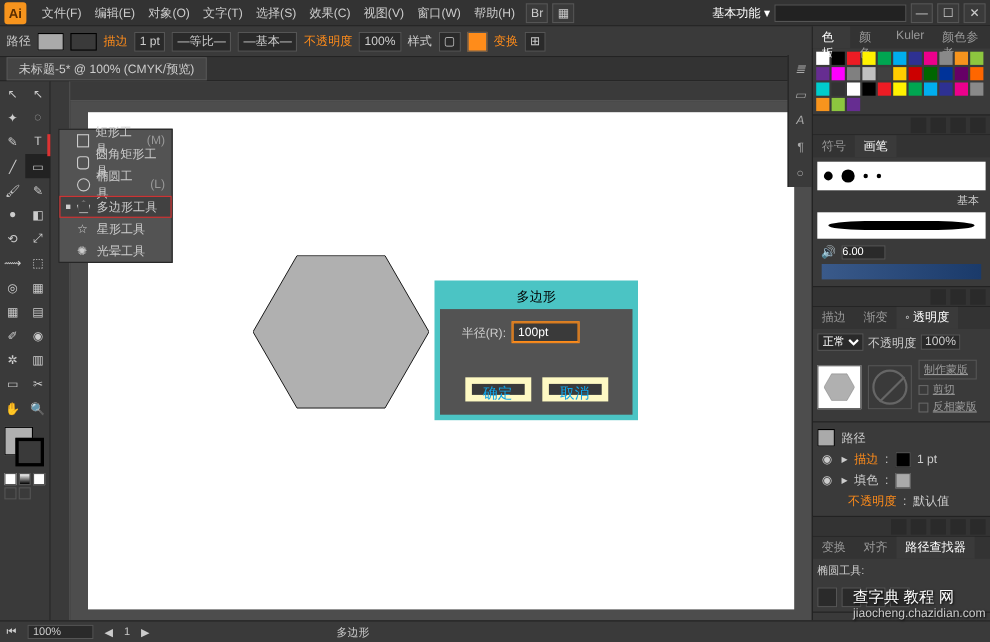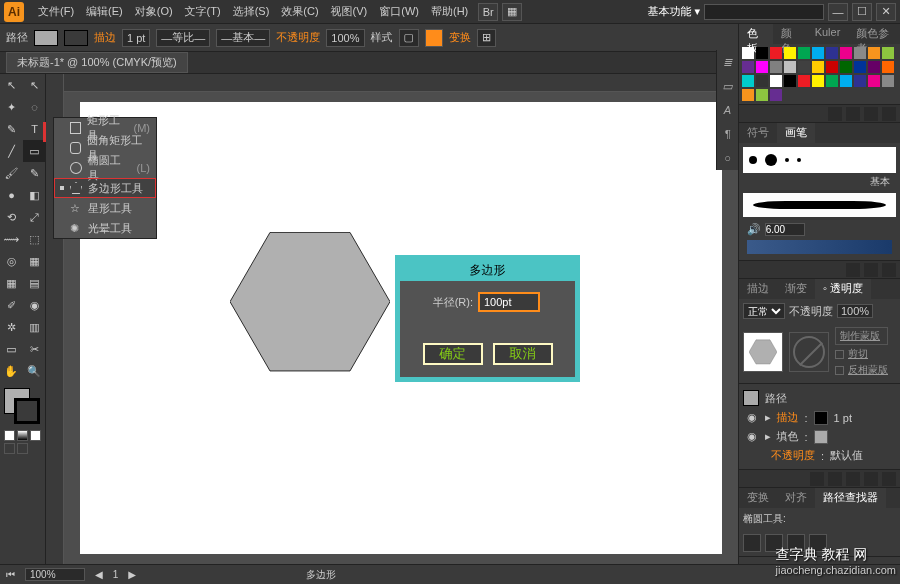--- a/index.html
+++ b/index.html
@@ -42,27 +42,27 @@
 .flyout-item.selected { background: #414141; outline: 1px solid #d33; outline-offset: -1px; }
 .flyout-item .dot { width: 4px; height: 4px; background: #ccc; visibility: hidden; }
 .flyout-item.selected .dot { visibility: visible; }
 .flyout-item .ico { width: 12px; height: 12px; border: 1px solid #ccc; }
 .flyout-item .shortcut { margin-left: auto; color: #999; }
 
 
 .dialog { position: absolute; left: 395px; top: 255px; width: 185px; background: #4bc4c4; padding: 5px; z-index: 60; }
 .dialog-inner { background: #535353; }
 .dialog-title { text-align: center; color: #000; background: #4bc4c4; padding: 2px 0; font-size: 12px; }
-.dialog-body { padding: 12px 23px; }
+.dialog-body { padding: 12px 10px; }
 .dlg-row { display: flex; align-items: center; margin-bottom: 14px; gap: 6px; }
 .dlg-row label { width: 50px; text-align: right; color: #ccc; }
 .dlg-row input { width: 60px; height: 18px; background: #3a3a3a; border: 1px solid #222; color: #fff; padding: 0 4px; font-size: 11px; }
 .dlg-row input.focus { border: 1px solid #ff8c1a; outline: 1px solid #ff8c1a; }
 .dlg-btns { display: flex; gap: 10px; justify-content: center; padding: 6px 0 12px; }
-.dlg-btns button { width: 60px; height: 22px; background: #3a3a3a; border: 2px solid #fef9c3; color: #84cc16; cursor: pointer; }
+.dlg-btns button { width: 60px; height: 22px; background: #3a3a3a; border: 6px solid #fef9c3; color: #0ea5e9; cursor: pointer; }
 
 
 .toolbox { position: absolute; left: 0; top: 74px; width: 46px; bottom: 20px; background: #3a3a3a; border-right: 1px solid #222; }
 .tool-grid { display: grid; grid-template-columns: 1fr 1fr; }
 .tool { width: 23px; height: 22px; display: flex; align-items: center; justify-content: center; cursor: pointer; }
 .tool.active { background: #222; }
 .red-mark { position: absolute; left: 43px; top: 48px; width: 3px; height: 20px; background: #d33; }
 .swatch-box { margin: 6px 4px; position: relative; height: 36px; }
 .swatch-fill { position: absolute; width: 26px; height: 26px; background: #b0b0b0; border: 1px solid #000; }
 .swatch-stroke { position: absolute; left: 10px; top: 10px; width: 26px; height: 26px; background: #3a3a3a; border: 3px solid #000; }
@@ -115,21 +115,21 @@
 .appear-row .sw-fill { background: #aaa; }
 
 .align-panel { padding: 4px; display: flex; gap: 4px; }
 .align-panel .ab { width: 18px; height: 18px; background: #2a2a2a; border: 1px solid #555; }
 
 
 .statusbar { position: absolute; left: 0; right: 0; bottom: 0; height: 20px; background: #3a3a3a; border-top: 1px solid #222; display: flex; align-items: center; padding: 0 6px; gap: 10px; font-size: 10px; }
 .statusbar .zoom { width: 60px; background: #2a2a2a; border: 1px solid #555; padding: 0 4px; }
 
 
-.watermark { position: absolute; right: 4px; bottom: 8px; color: #fff; font-size: 14px; font-family: serif; text-shadow: 1px 1px 2px #000; z-index: 200; }
+.watermark { position: absolute; right: 4px; bottom: 20px; color: #fff; font-size: 14px; font-family: serif; text-shadow: 1px 1px 2px #000; z-index: 200; }
 .watermark .sub { font-size: 11px; color: #ccc; display: block; }
 
 
 .panel-foot { height: 18px; background: #333; border-top: 1px solid #222; display: flex; align-items: center; justify-content: flex-end; gap: 4px; padding: 0 4px; }
 .panel-foot .fi { width: 14px; height: 14px; background: #2a2a2a; }
 </style>
 </head>
 <body>
 
 <div class="menubar">
@@ -164,21 +164,21 @@
   <span class="orange">不透明度</span>
   <span class="chip">100%</span>
   <span>样式</span>
   <span class="chip">▢</span>
   <span class="chip" style="background:#ff8c1a;width:18px"></span>
   <span class="orange">变换</span>
   <span class="chip">⊞</span>
 </div>
 
 <div class="tabbar">
-  <div class="dtab">未标题-1* @ 100% (CMYK/预览)</div>
+  <div class="dtab">未标题-5* @ 100% (CMYK/预览)</div>
 </div>
 
 <div class="toolbox">
   <div class="tool-grid">
     <div class="tool">↖</div>
     <div class="tool">↖</div>
     <div class="tool">✦</div>
     <div class="tool">◌</div>
     <div class="tool">✎</div>
     <div class="tool">T</div>

